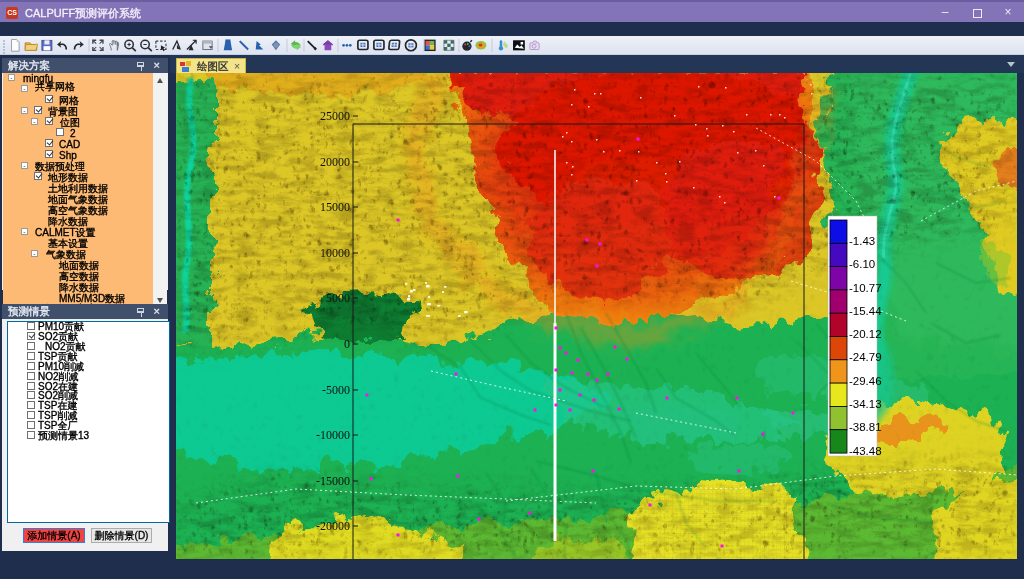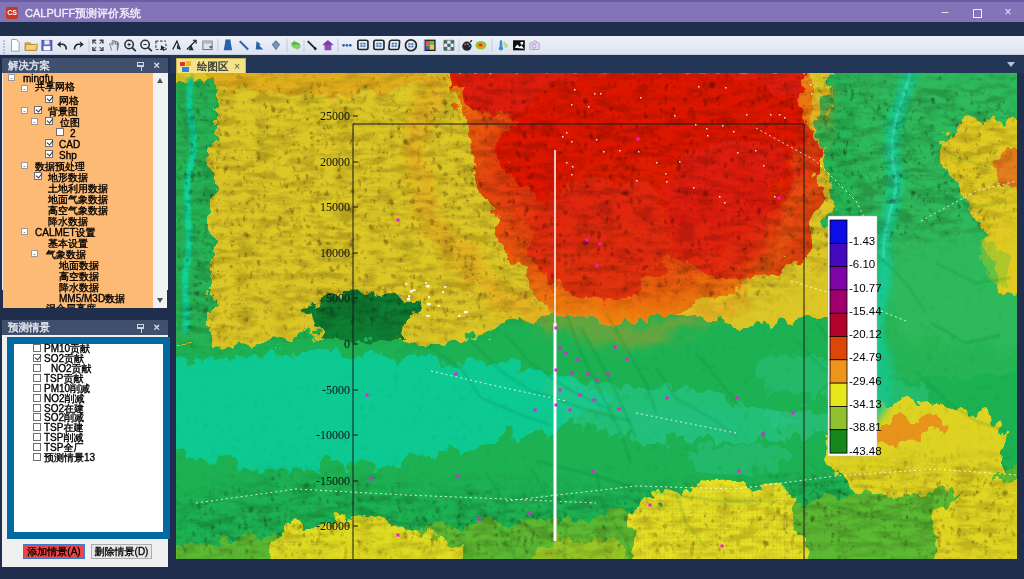--- a/index.html
+++ b/index.html
@@ -14,22 +14,22 @@
 #tools{left:0;top:36px;width:1024px;height:19px;background:linear-gradient(#eef1f8,#dde3f0);border-bottom:1px solid #c9d1e0;}
 .panel{left:2px;width:166px;background:#f0f0f0;}
 .phead{position:absolute;left:0;top:0;width:100%;height:15px;background:#40506c;color:#e8ecf4;font-size:10.5px;line-height:15px;padding-left:6px;-webkit-text-stroke:0.35px #e8ecf4;}
 .phead .pic{position:absolute;top:2px;color:#cdd5e2;font-size:10px;line-height:11px;}
 #tree{position:absolute;left:1px;top:15px;width:151px;height:235px;background:#fdba74;overflow:hidden;font-size:10px;color:#000;}
 .ti{position:absolute;white-space:nowrap;height:11px;line-height:11px;-webkit-text-stroke:0.35px #000;}
 .exp{position:absolute;width:7px;height:7px;border:1px solid #9a9a9a;background:#fff;font-size:7px;line-height:5px;text-align:center;color:#444;}
 .cb{position:absolute;width:8px;height:8px;border:1px solid #707070;background:#fff;}
 .cb.ck::after{content:"";position:absolute;left:1px;top:0px;width:5px;height:3px;border-left:1.5px solid #333;border-bottom:1.5px solid #333;transform:rotate(-50deg);}
 #treesb{position:absolute;right:1px;top:15px;width:14px;height:235px;background:#f2f2f2;}
-#scen{top:320px;height:247px;padding-left:36px;}
-#scenlist{position:absolute;left:5px;top:17px;width:163px;height:202px;background:#fff;border:7px solid #0369a1;font-size:10px;}
+#scen{top:304px;height:247px;padding-left:36px;}
+#scenlist{position:absolute;left:5px;top:17px;width:163px;height:202px;background:#fff;border:1px solid #0369a1;font-size:10px;}
 .si{position:absolute;left:30px;height:10px;line-height:10px;white-space:nowrap;-webkit-text-stroke:0.35px #000;}
 .btn{position:absolute;height:15px;font-size:10px;text-align:center;line-height:14px;background:#e7e7e7;border:1px solid #acacac;color:#000;-webkit-text-stroke:0.3px #000;}
 .btn.def{border:1.5px solid #3f7ad1;background:#ef4444;}
 #tabbar{left:170px;top:55px;width:854px;height:18px;background:#243655;}
 #tab1{position:absolute;left:6px;top:3px;width:70px;height:15px;background:#f3e489;border:1px solid #cdb64e;border-bottom:none;font-size:10.5px;color:#333;}
 #status{left:0;top:564px;width:1024px;height:15px;background:#0a7cd8;color:#eaf4fe;font-size:10.5px;line-height:15px;}
 .blur1{position:absolute;top:3px;height:9px;background:#64aee6;border-radius:2px;opacity:.8;}
 </style></head>
 <body>
 <div id="app">

